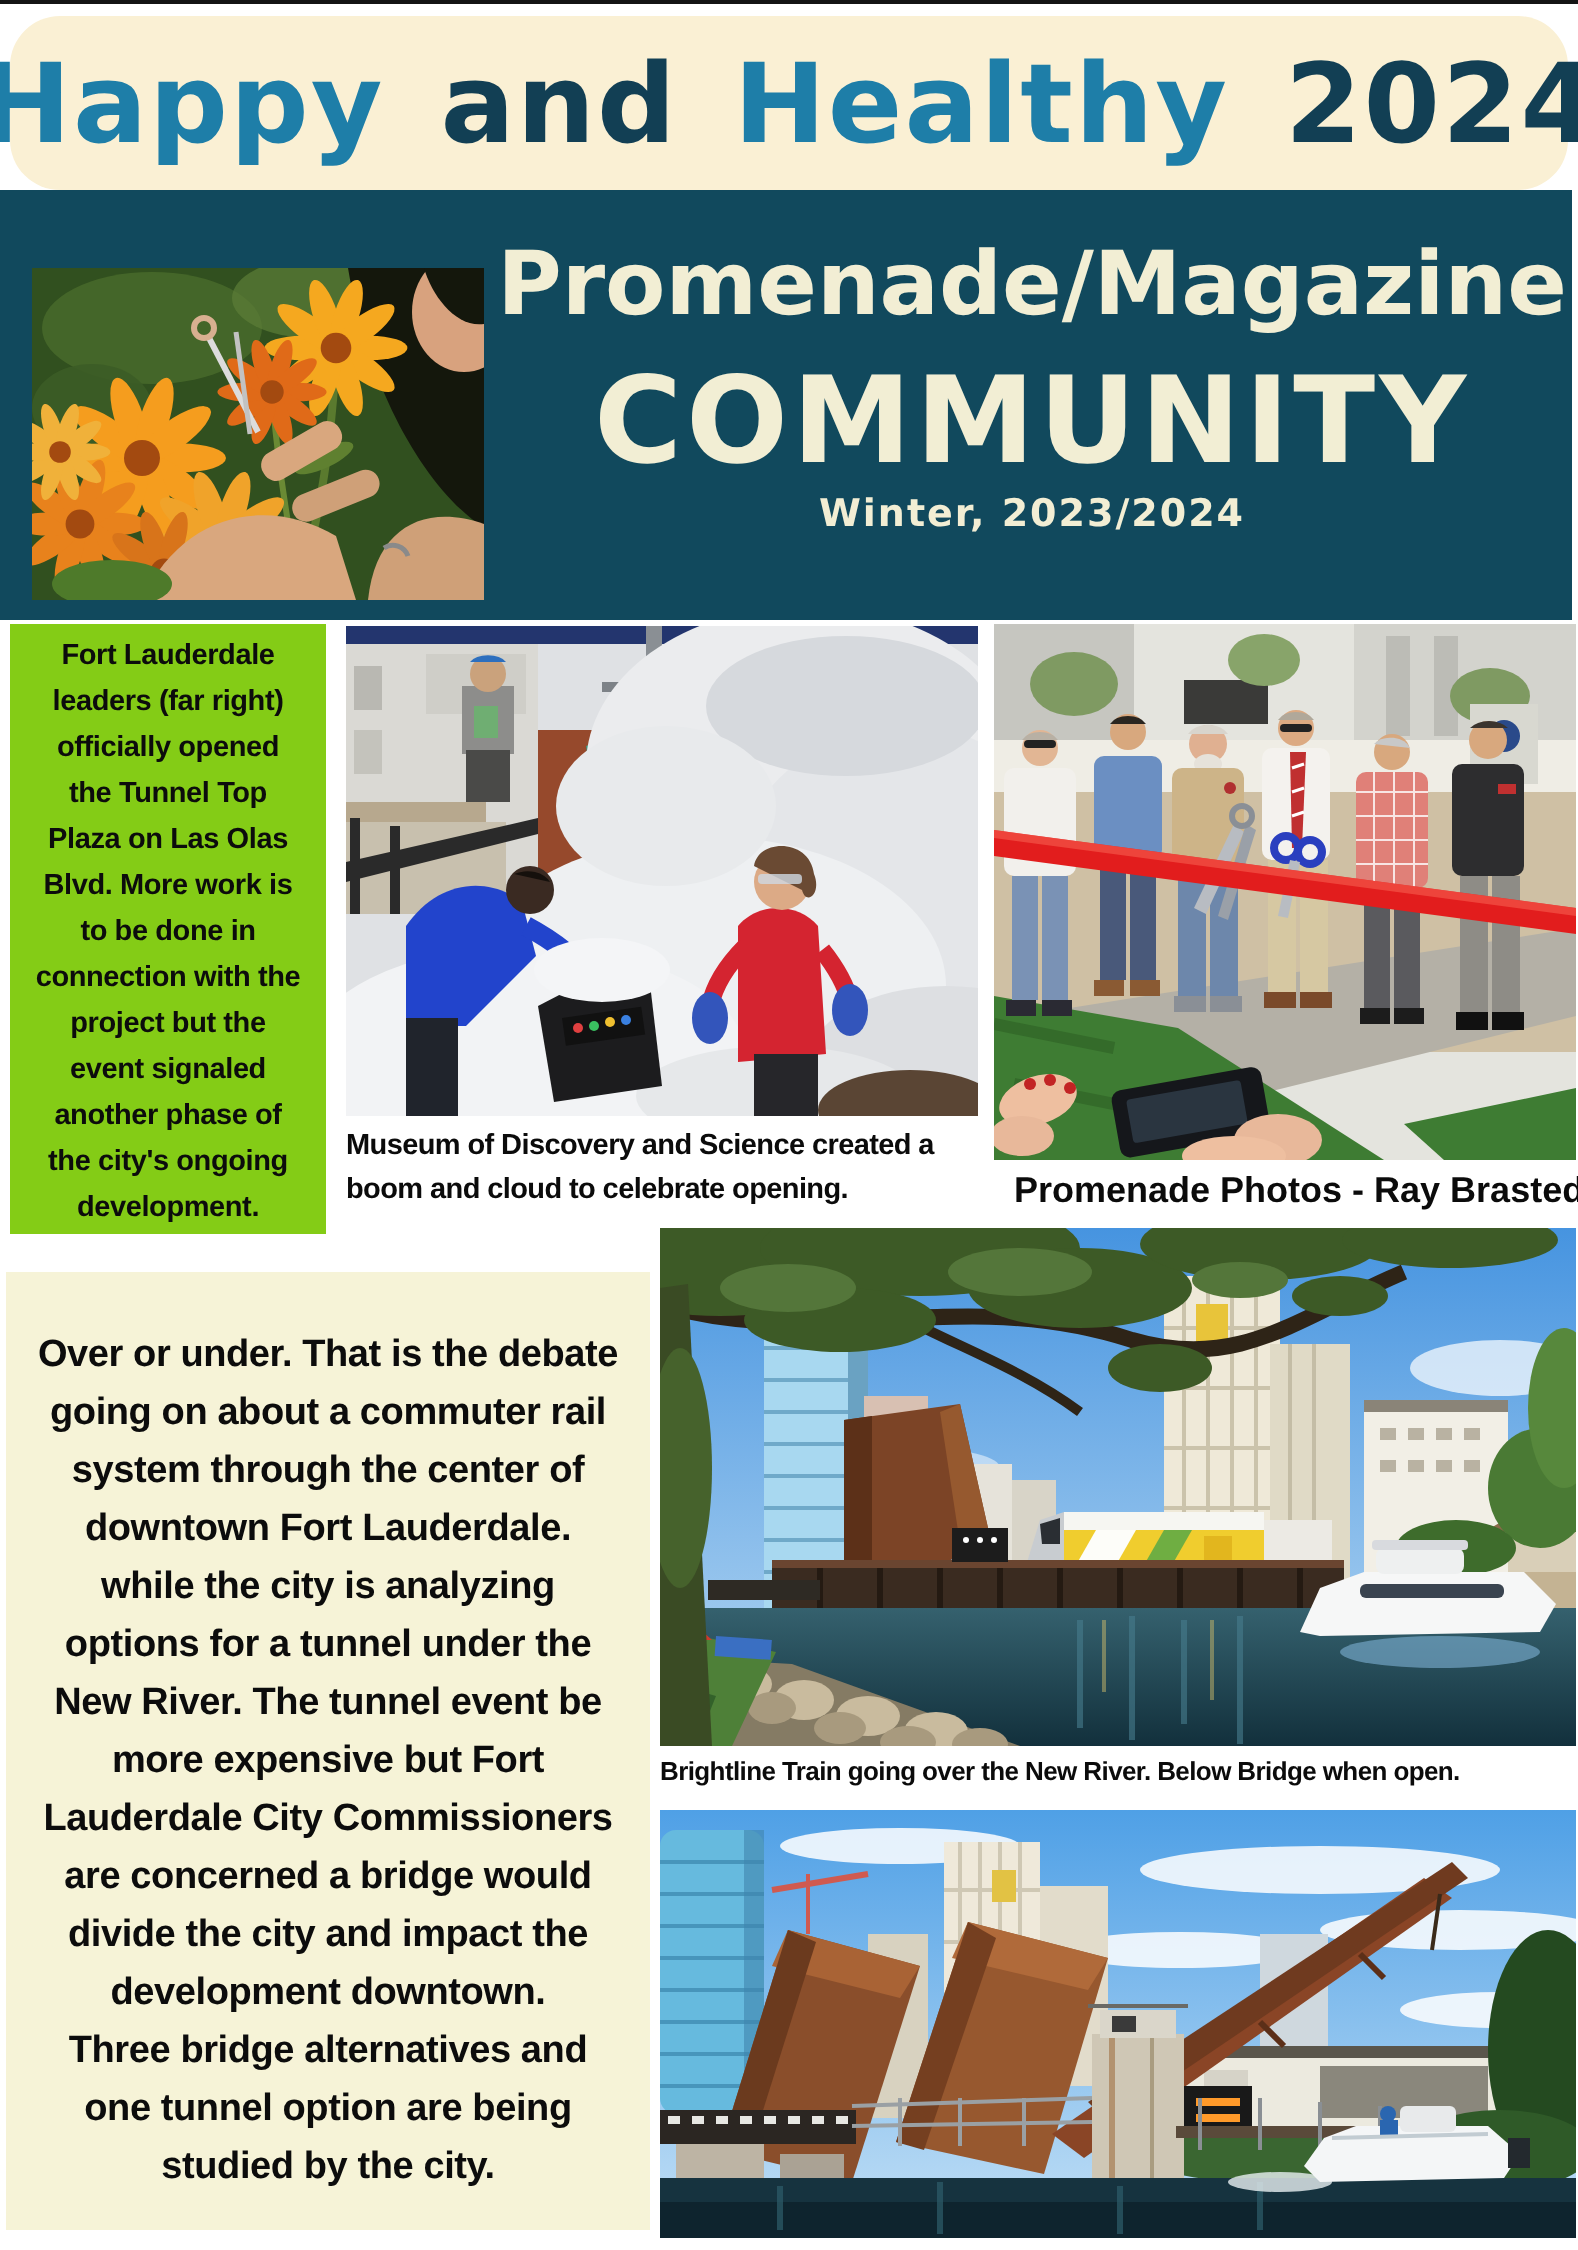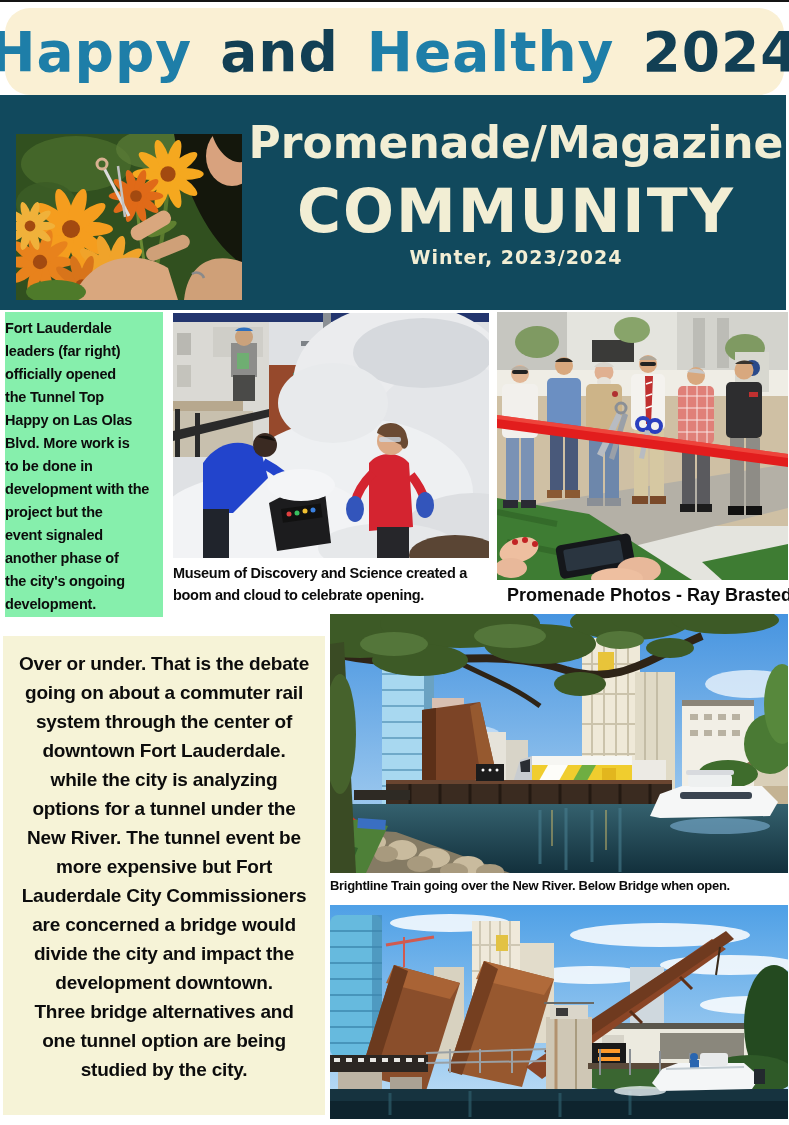--- a/index.html
+++ b/index.html
@@ -17,26 +17,26 @@
   
   .masthead{position:absolute;left:0;top:95px;width:786px;height:215px;background:#11495d;text-decoration:underline;}
   .flower-photo{position:absolute;left:16px;top:39px;width:226px;height:166px;margin:0;overflow:hidden;}
   .mast-text{position:absolute;left:246px;top:0;width:540px;height:215px;text-align:center;
              color:#f2eed4;font-family:"DejaVu Sans",sans-serif;font-weight:bold;}
   .mag{font-size:44px;margin-top:22px;letter-spacing:0px;}
   .community{font-size:60px;margin-top:8px;letter-spacing:2px;}
   .issue{font-size:19px;letter-spacing:1px;}
 
   
-  .blue-box{position:absolute;left:5px;top:312px;width:158px;height:305px;background:#86efac;
-            text-align:left;font-weight:bold;font-size:14.5px;line-height:23px;color:#0c0c0c;
+  .blue-box{position:absolute;left:5px;top:312px;width:158px;height:305px;background:#84cc16;
+            text-align:center;font-weight:bold;font-size:14.5px;line-height:23px;color:#0c0c0c;
             padding-top:5px;box-sizing:border-box;letter-spacing:-0.2px;}
   .cream-box{position:absolute;left:3px;top:636px;width:322px;height:479px;background:#f6f3d7;
              text-align:center;font-weight:bold;font-size:19px;line-height:29px;color:#0c0c0c;
-             padding-top:13px;box-sizing:border-box;letter-spacing:-0.2px;}
+             padding-top:27px;box-sizing:border-box;letter-spacing:-0.2px;}
   .blue-box div,.cream-box div{white-space:nowrap;}
 
   
   figure{margin:0;padding:0;}
   .photo{position:absolute;overflow:hidden;}
   .photo svg{display:block;}
   .ph-museum{left:173px;top:313px;width:316px;height:245px;}
   .ph-ribbon{left:497px;top:312px;width:291px;height:268px;}
   .ph-brightline{left:330px;top:614px;width:458px;height:259px;}
   .ph-bridge{left:330px;top:905px;width:458px;height:214px;}
@@ -125,24 +125,24 @@
       <div class="community">COMMUNITY</div>
       <div class="issue">Winter, 2023/2024</div>
     </div>
   </section>
 
   <aside class="blue-box">
       <div>Fort Lauderdale</div>
       <div>leaders (far right)</div>
       <div>officially opened</div>
       <div>the Tunnel Top</div>
-      <div>Happy on Las Olas</div>
+      <div>Plaza on Las Olas</div>
       <div>Blvd. More work is</div>
       <div>to be done in</div>
-      <div>development with the</div>
+      <div>connection with the</div>
       <div>project but the</div>
       <div>event  signaled</div>
       <div>another phase of</div>
       <div>the city's ongoing</div>
       <div>development.</div>
     </aside>
 
   <figure class="photo ph-museum">
     <svg width="316" height="245" viewBox="0 0 316 245" xmlns="http://www.w3.org/2000/svg">
       <rect width="316" height="245" fill="#dfe1e4"></rect>

